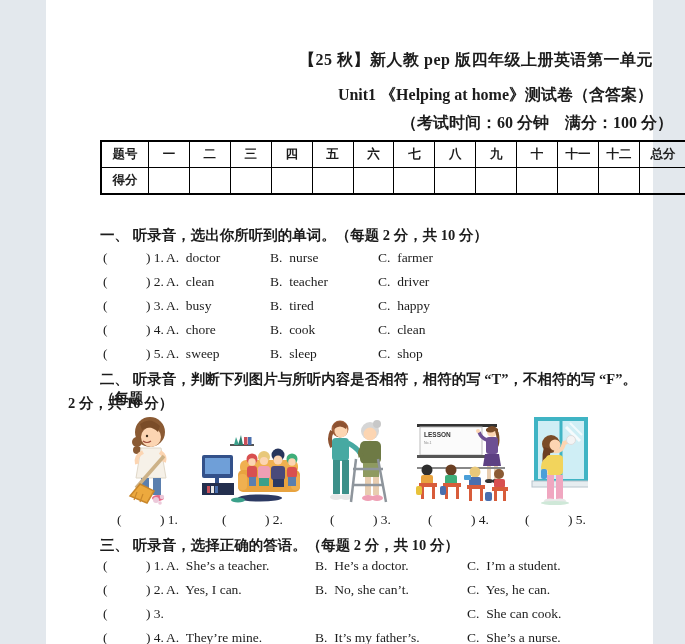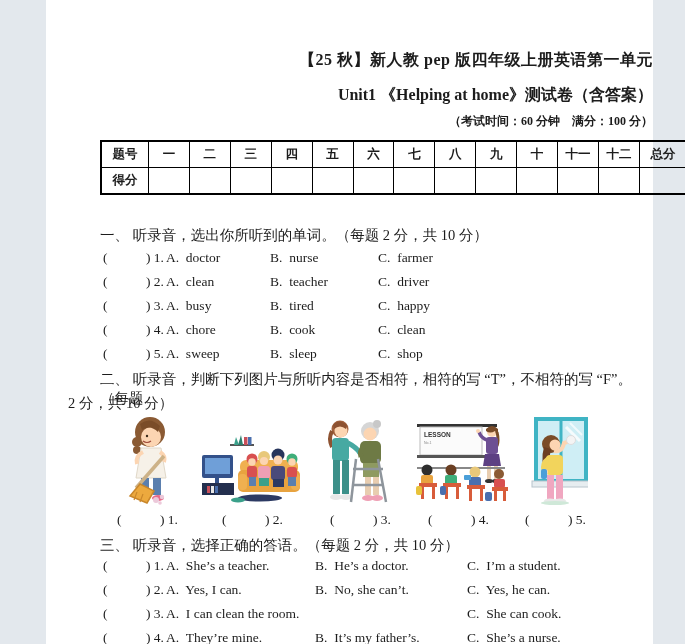--- a/index.html
+++ b/index.html
@@ -10,33 +10,33 @@
     color:#1c1c1c;
   }
   .paper{
     position:absolute;left:46px;top:0;width:607px;height:644px;
     background:#ffffff;
   }
   .abs{position:absolute;}
   .center{left:0;width:100%;text-align:right;}
   .doc-title{top:50px;font-size:16px;font-weight:bold;letter-spacing:.5px;}
   .doc-subtitle{top:85px;font-size:16px;font-weight:bold;}
-  .exam-info{top:113px;font-size:12px;font-weight:bold;}
+  .exam-info{top:113px;font-size:16px;font-weight:bold;padding-left:20px;}
   table.score{
     position:absolute;left:54px;top:140px;width:588px;
     border-collapse:collapse;border:2.5px solid #000;table-layout:fixed;
   }
   table.score td{
     border:1.5px solid #000;height:25px;text-align:center;
     font-size:12.5px;font-weight:bold;padding:0;
   }
   table.score td:first-child{width:46px;}
   table.score td:last-child{width:46px;}
   .listening-head{top:197px;font-size:15px;font-weight:bold;}
-  .sec-head{font-size:14.5px;font-weight:normal;left:54px;}
+  .sec-head{font-size:14.5px;font-weight:bold;left:54px;}
   .qrow{position:absolute;left:0;width:100%;height:20px;font-size:13.5px;}
   .qrow span{position:absolute;white-space:pre;}
   .q-open{left:57px;}
   .q-lab{left:100px;}
   .q-a{left:120px;}
   .b1{left:224px;}
   .c1{left:332px;}
   .b3{left:269px;}
   .c3{left:421px;}
   .ans-row{position:absolute;top:512px;left:0;width:100%;height:20px;font-size:13.5px;}
@@ -332,21 +332,20 @@
   <div class="qrow" style="top:582px">
     <span class="q-open">(</span>
     <span class="q-lab">) 2.</span>
     <span class="q-a">A.  Yes, I can.</span>
     <span class="b3">B.  No, she can’t.</span>
     <span class="c3">C.  Yes, he can.</span>
   </div>
   <div class="qrow" style="top:606px">
     <span class="q-open">(</span>
     <span class="q-lab">) 3.</span>
-    <span class="q-a">A.  I can clean the room.</span>
     <span class="c3">C.  She can cook.</span>
   </div>
   <div class="qrow" style="top:630px">
     <span class="q-open">(</span>
     <span class="q-lab">) 4.</span>
     <span class="q-a">A.  They’re mine.</span>
     <span class="b3">B.  It’s my father’s.</span>
     <span class="c3">C.  She’s a nurse.</span>
   </div>
 

